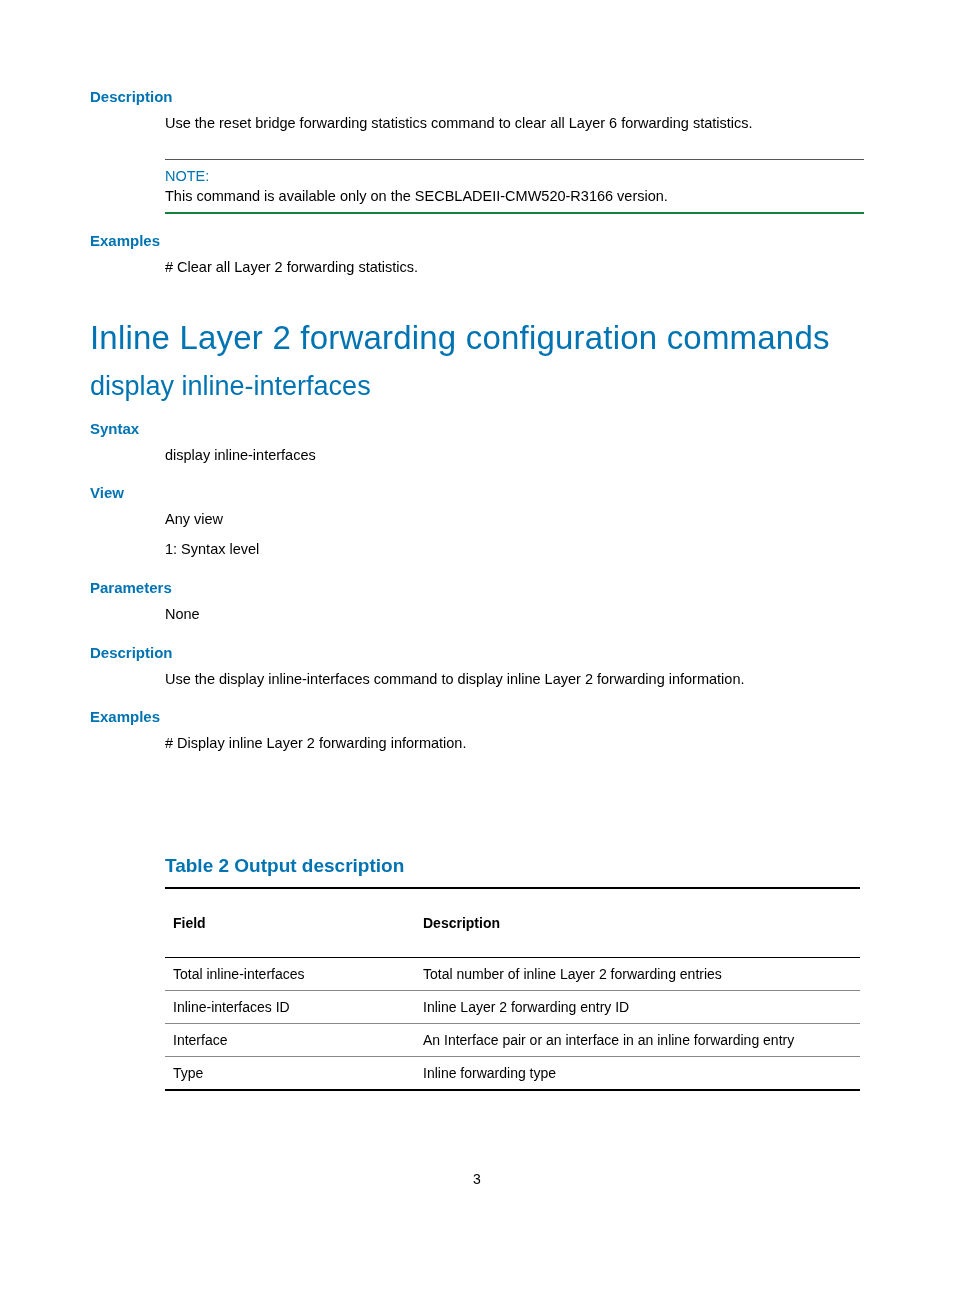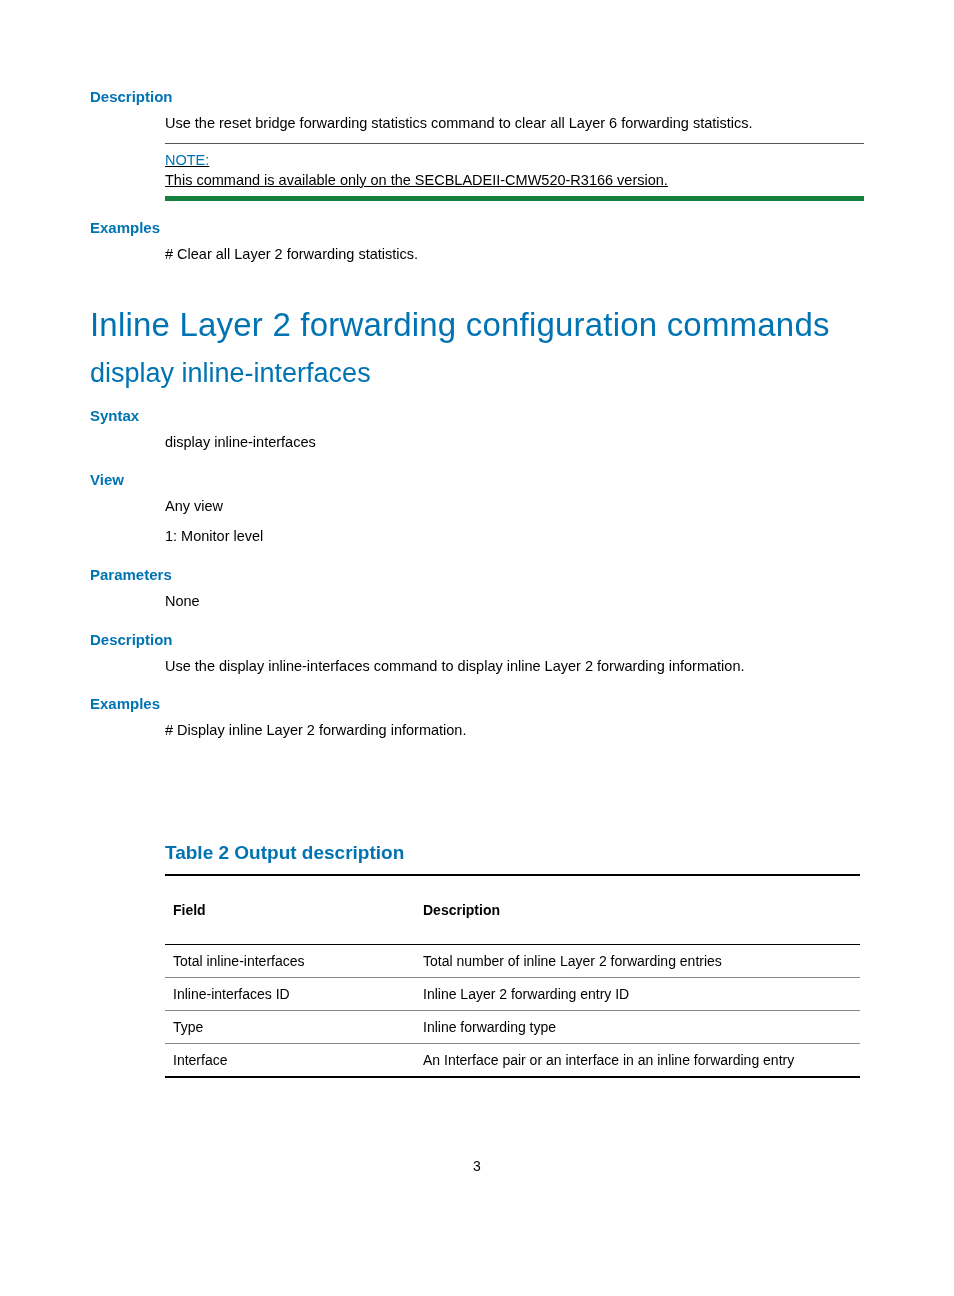--- a/index.html
+++ b/index.html
@@ -24,25 +24,24 @@
   }
   p.body-text {
     font-size: 14.5px;
     margin: 8px 0 8px 75px;
     line-height: 1.5;
   }
   p.body-text .cmd {
     font-weight: normal;
   }
   .note-box {
-    margin: 8px 0 8px 75px;
+    margin: 24px 0 8px 75px;
     border-top: 1px solid #555;
-    border-bottom: 5px solid #15803d;
+    border-bottom: 2px solid #15803d;
     padding: 8px 0;
-    text-decoration: underline;
   }
   .note-label {
     color: #0073b3;
     font-size: 14.5px;
     margin-bottom: 4px;
   }
   .note-body {
     font-size: 14.5px;
   }
   h1.big-title {
@@ -111,21 +110,21 @@
 
   <h1 class="big-title">Inline Layer 2 forwarding configuration commands</h1>
   <h2 class="sub-title">display inline-interfaces</h2>
 
   <div class="section-label">Syntax</div>
   <p class="body-text"><span class="cmd">display inline-interfaces</span></p>
 
   <div class="section-label">View</div>
   <p class="body-text">Any view</p>
 
-  <p class="body-text">1: Monitor level</p>
+  <p class="body-text">1: Syntax level</p>
 
   <div class="section-label">Parameters</div>
   <p class="body-text">None</p>
 
   <div class="section-label">Description</div>
   <p class="body-text">
     <span>Use the </span><span class="cmd">display inline-interfaces</span><span> command to display inline Layer 2 forwarding information.</span>
   </p>
 
   <div class="section-label">Examples</div>
@@ -142,24 +141,24 @@
     <tbody>
       <tr>
         <td>Total inline-interfaces</td>
         <td>Total number of inline Layer 2 forwarding entries</td>
       </tr>
       <tr>
         <td>Inline-interfaces ID</td>
         <td>Inline Layer 2 forwarding entry ID</td>
       </tr>
       <tr>
+        <td>Interface</td>
+        <td>An Interface pair or an interface in an inline forwarding entry</td>
+      </tr>
+      <tr>
         <td>Type</td>
         <td>Inline forwarding type</td>
-      </tr>
-      <tr>
-        <td>Interface</td>
-        <td>An Interface pair or an interface in an inline forwarding entry</td>
       </tr>
     </tbody>
   </table>
 
   <div class="page-num">3</div>
 </div>
 
 </body></html>

